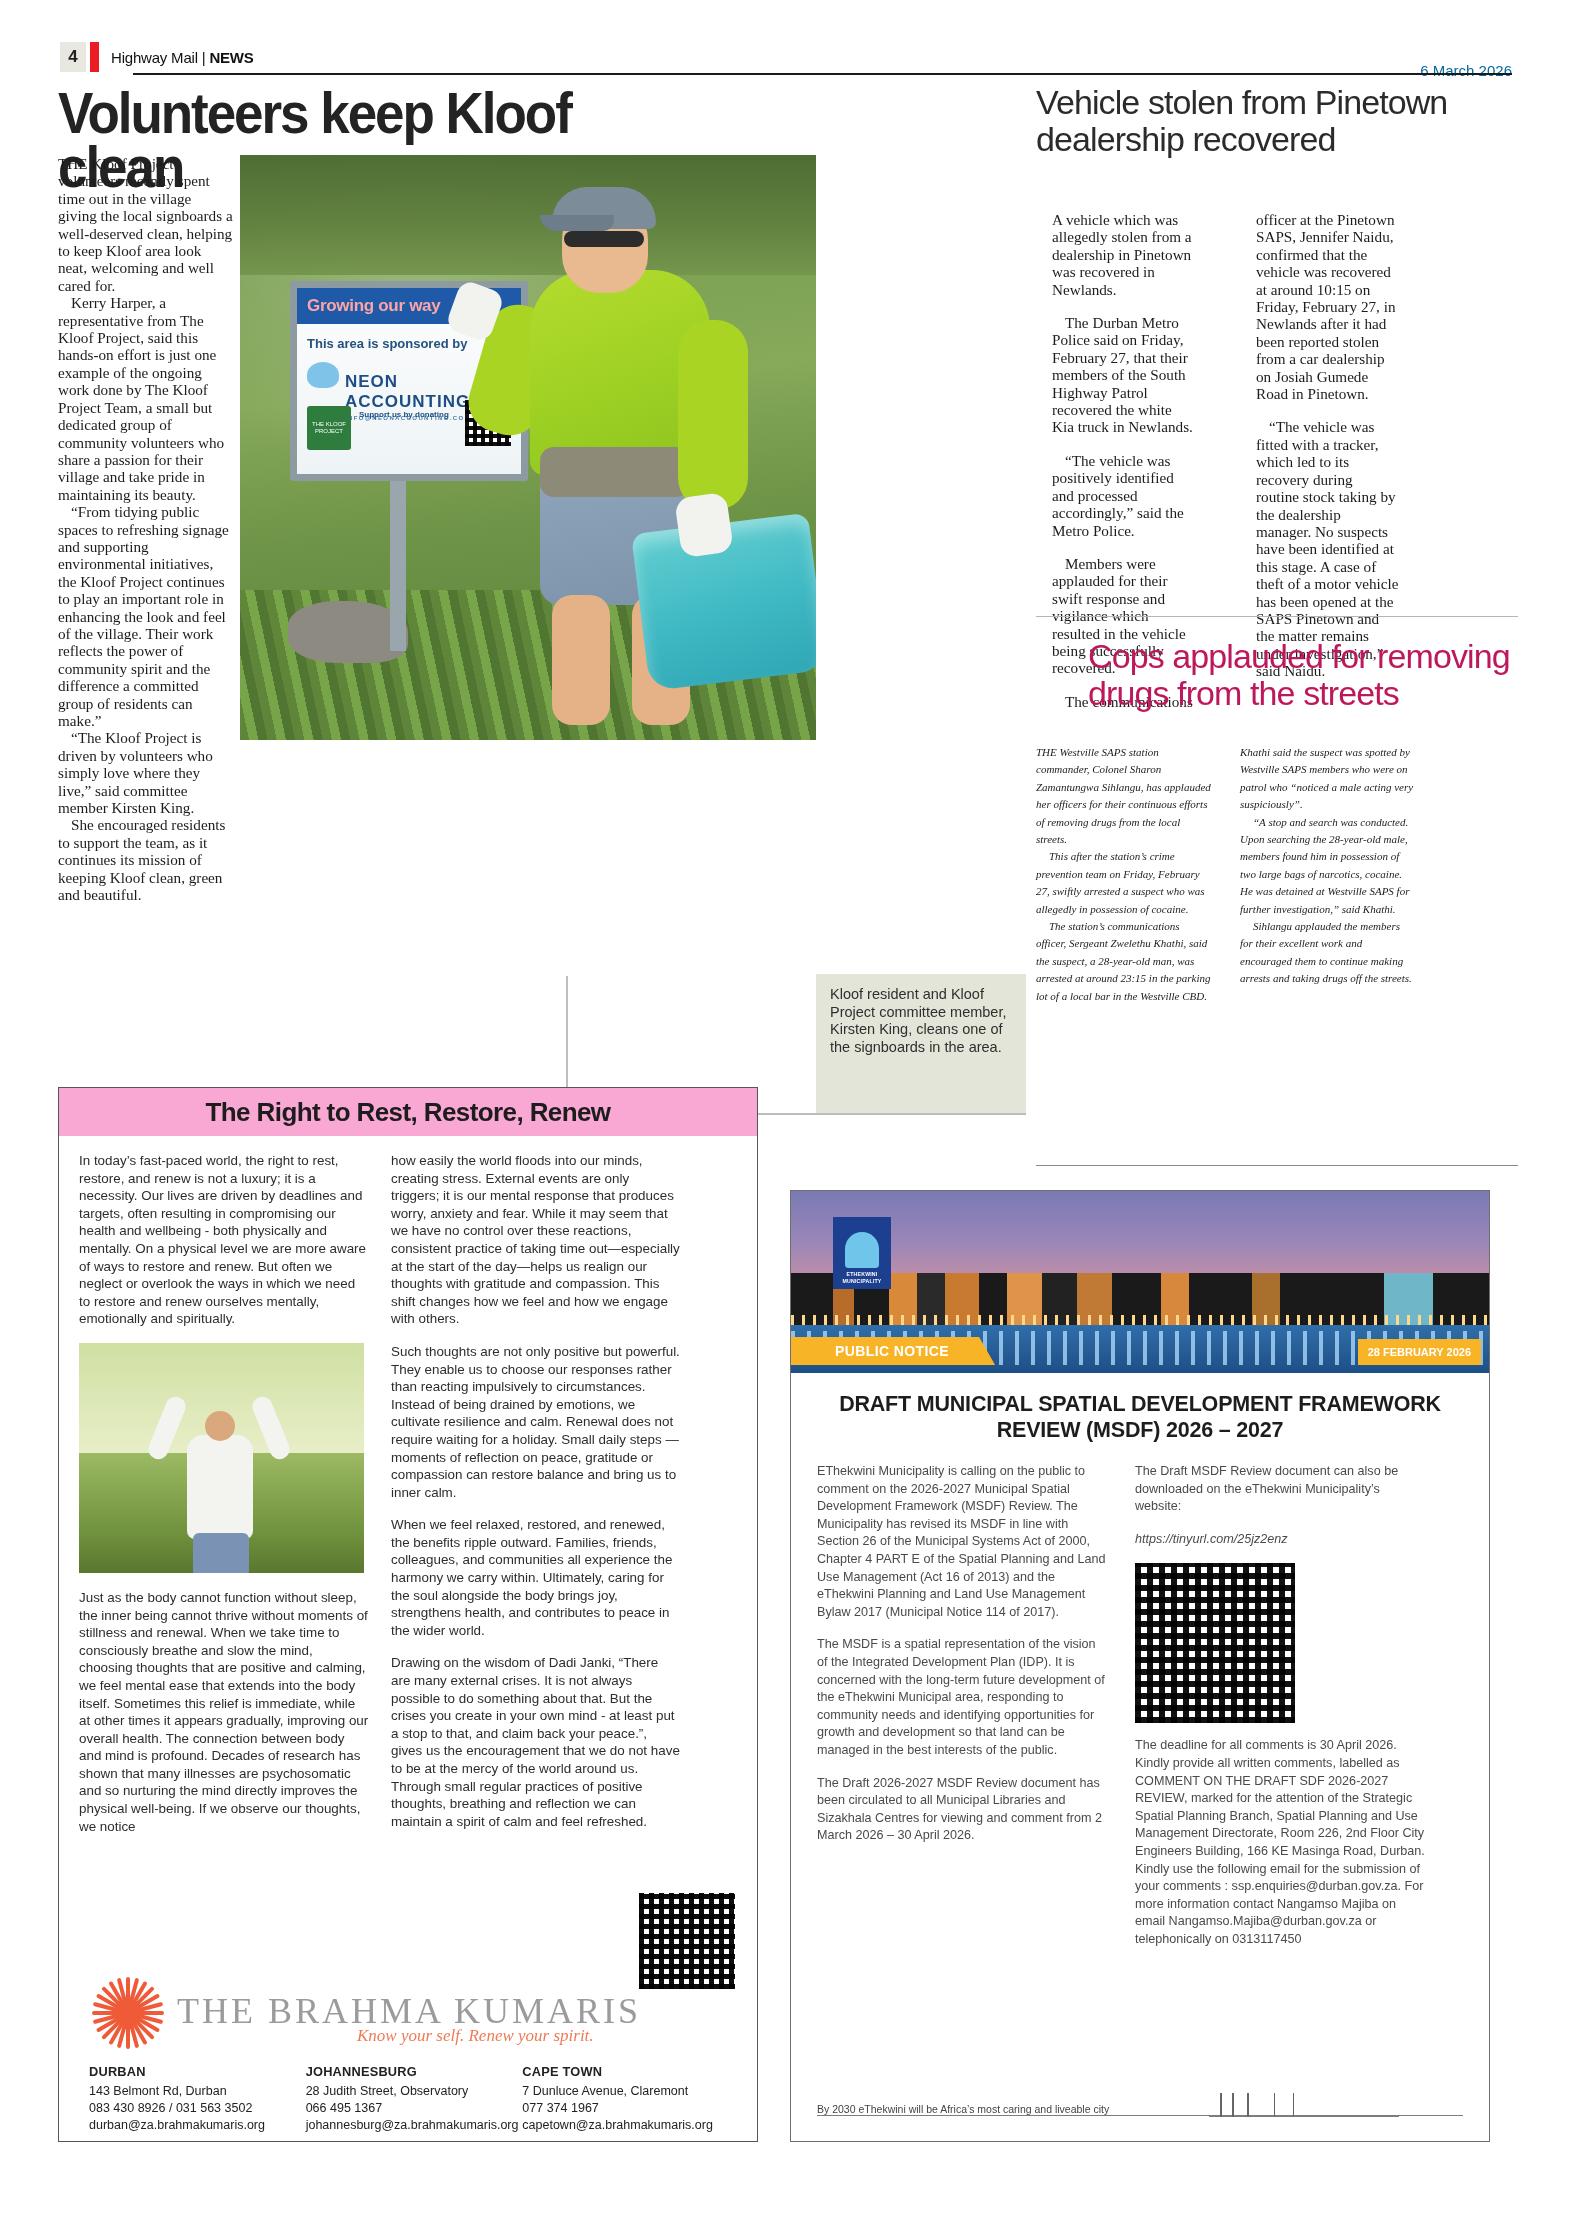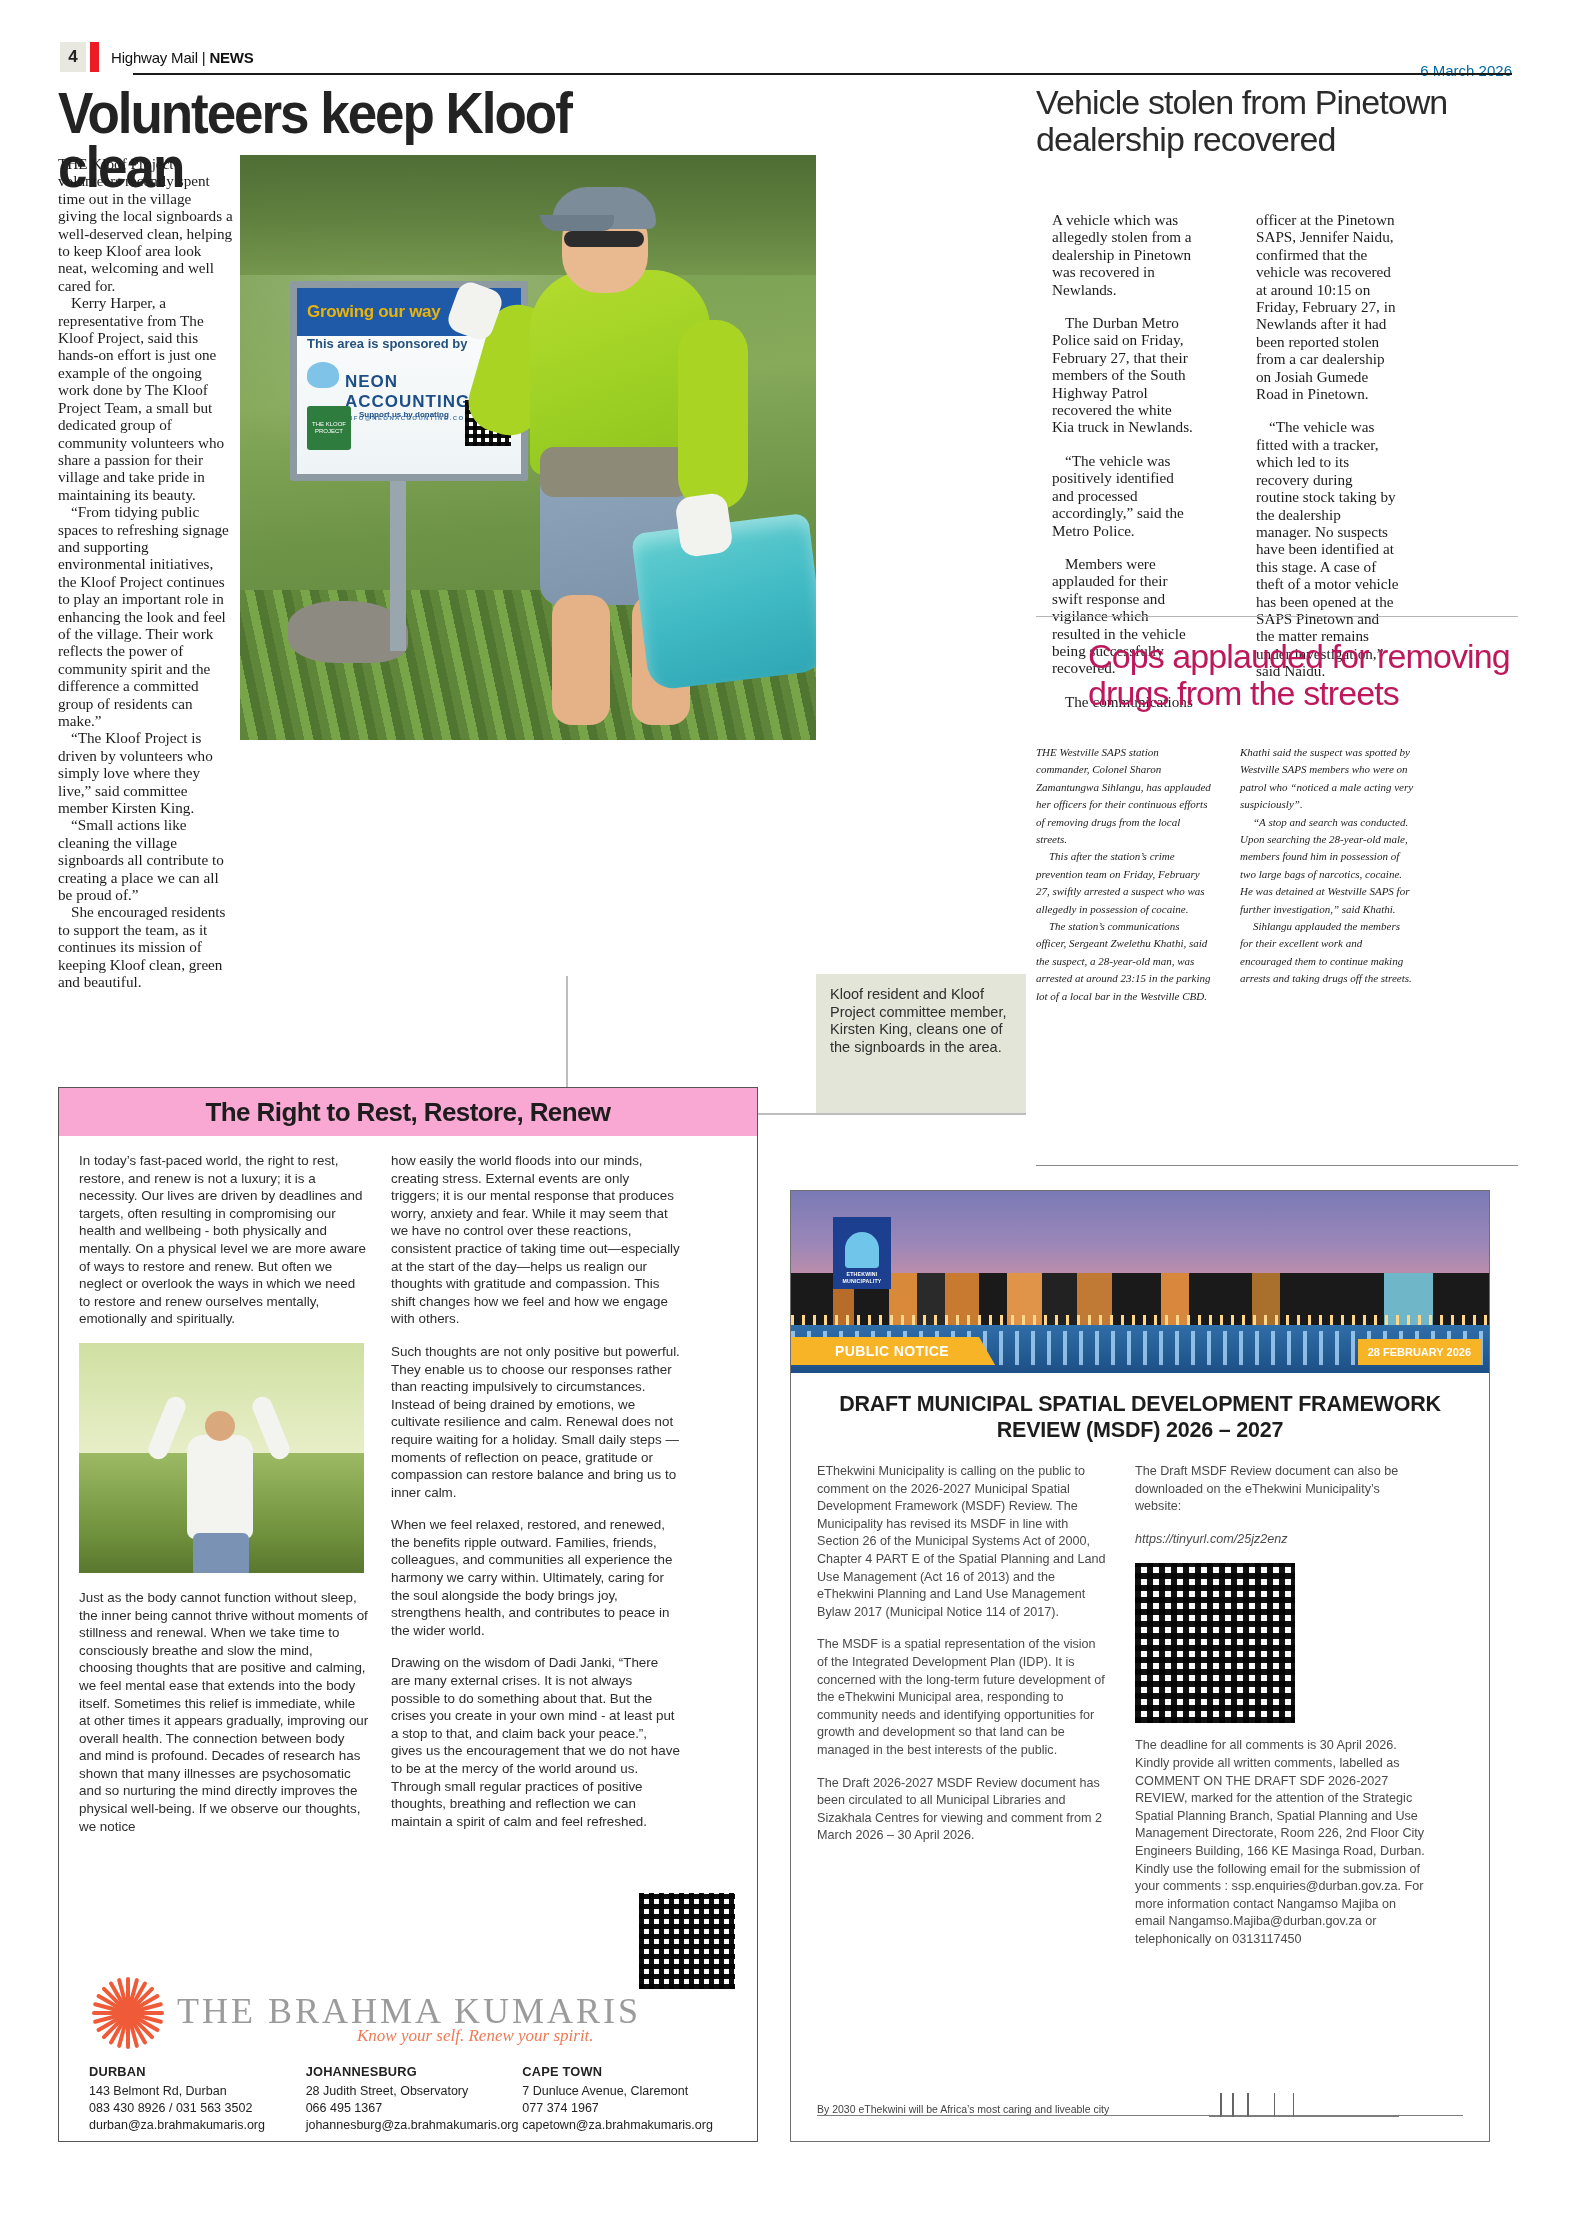--- a/index.html
+++ b/index.html
@@ -125,22 +125,22 @@
     border-radius: 14px 14px 26px 26px; transform: rotate(-7deg);
     box-shadow: inset 0 10px 16px rgba(255,255,255,.35);
   }
   
   .sign {
     position:absolute; left:50px; top:126px; width:238px; height:200px;
     background: linear-gradient(180deg,#fdfdfd,#eef4f6);
     border: 7px solid #8d9aa2; border-radius:3px;
   }
   .sign-top {
-    position:absolute; left:0; top:0; width:100%; height:48px;
-    background:#1e5aa8; color:#eab308; font-size:17px; font-weight:700;
+    position:absolute; left:0; top:0; width:100%; height:36px;
+    background:#1e5aa8; color:#fca5a5; font-size:17px; font-weight:700;
     display:flex; align-items:center; padding-left:10px; letter-spacing:-.3px;
   }
   .sign-sub {
     position:absolute; left:10px; top:48px; font-size:13px; color:#25527d; font-weight:600;
   }
   .sign-brand {
     position:absolute; left:48px; top:84px; font-size:17px; color:#1d4f86;
     letter-spacing:1px; font-weight:600;
   }
   .sign-brand small{ display:block; font-size:6px; letter-spacing:1.4px; color:#4b7bab; margin-top:3px;}
@@ -384,21 +384,20 @@
   </div>
   <div class="rule-under-masthead"></div>
 
   <div class="main-headline">Volunteers keep Kloof clean</div>
 
   <div class="story-col">
     <p class="first">THE Kloof Project volunteers recently spent time out in the village giving the local signboards a well-deserved clean, helping to keep Kloof area look neat, welcoming and well cared for.</p>
     <p>Kerry Harper, a representative from The Kloof Project, said this hands-on effort is just one example of the ongoing work done by The Kloof Project Team, a small but dedicated group of community volunteers who share a passion for their village and take pride in maintaining its beauty.</p>
     <p>“From tidying public spaces to refreshing signage and supporting environmental initiatives, the Kloof Project continues to play an important role in enhancing the look and feel of the village. Their work reflects the power of community spirit and the difference a committed group of residents can make.”</p>
     <p>“The Kloof Project is driven by volunteers who simply love where they live,” said committee member Kirsten King.</p>
-    <p>“Small actions like cleaning the village signboards all contribute to creating a place we can all be proud of.”</p>
     <p>She encouraged residents to support the team, as it continues its mission of keeping Kloof clean, green and beautiful.</p>
   </div>
 
   <div class="photo">
     <div class="ph-trees"></div>
     <div class="ph-foliage"></div>
     <div class="ph-rock"></div>
 
     <div class="sign-post"></div>
     <div class="sign">

